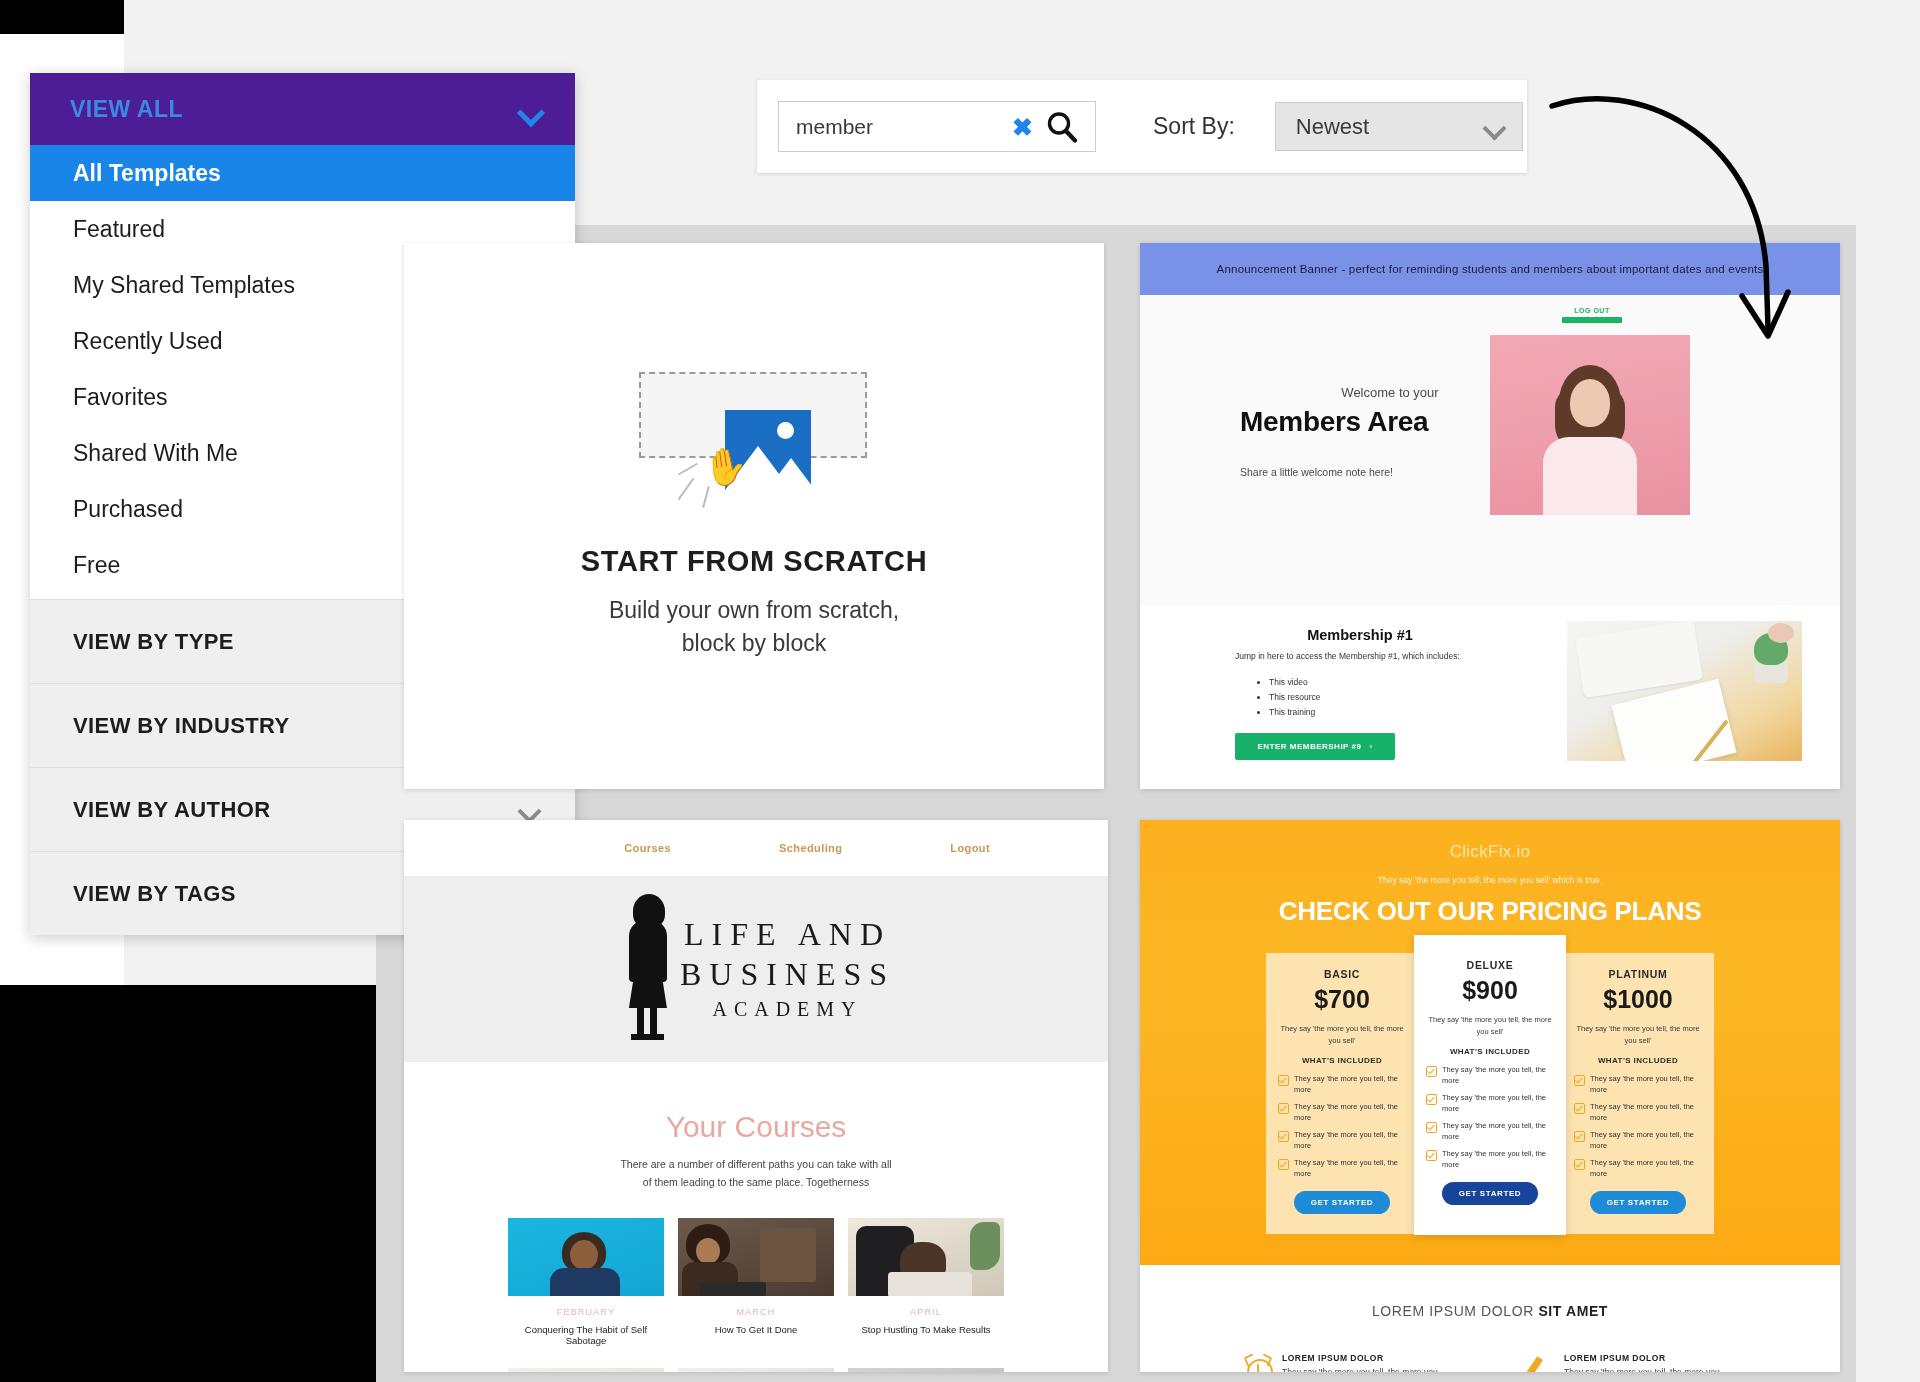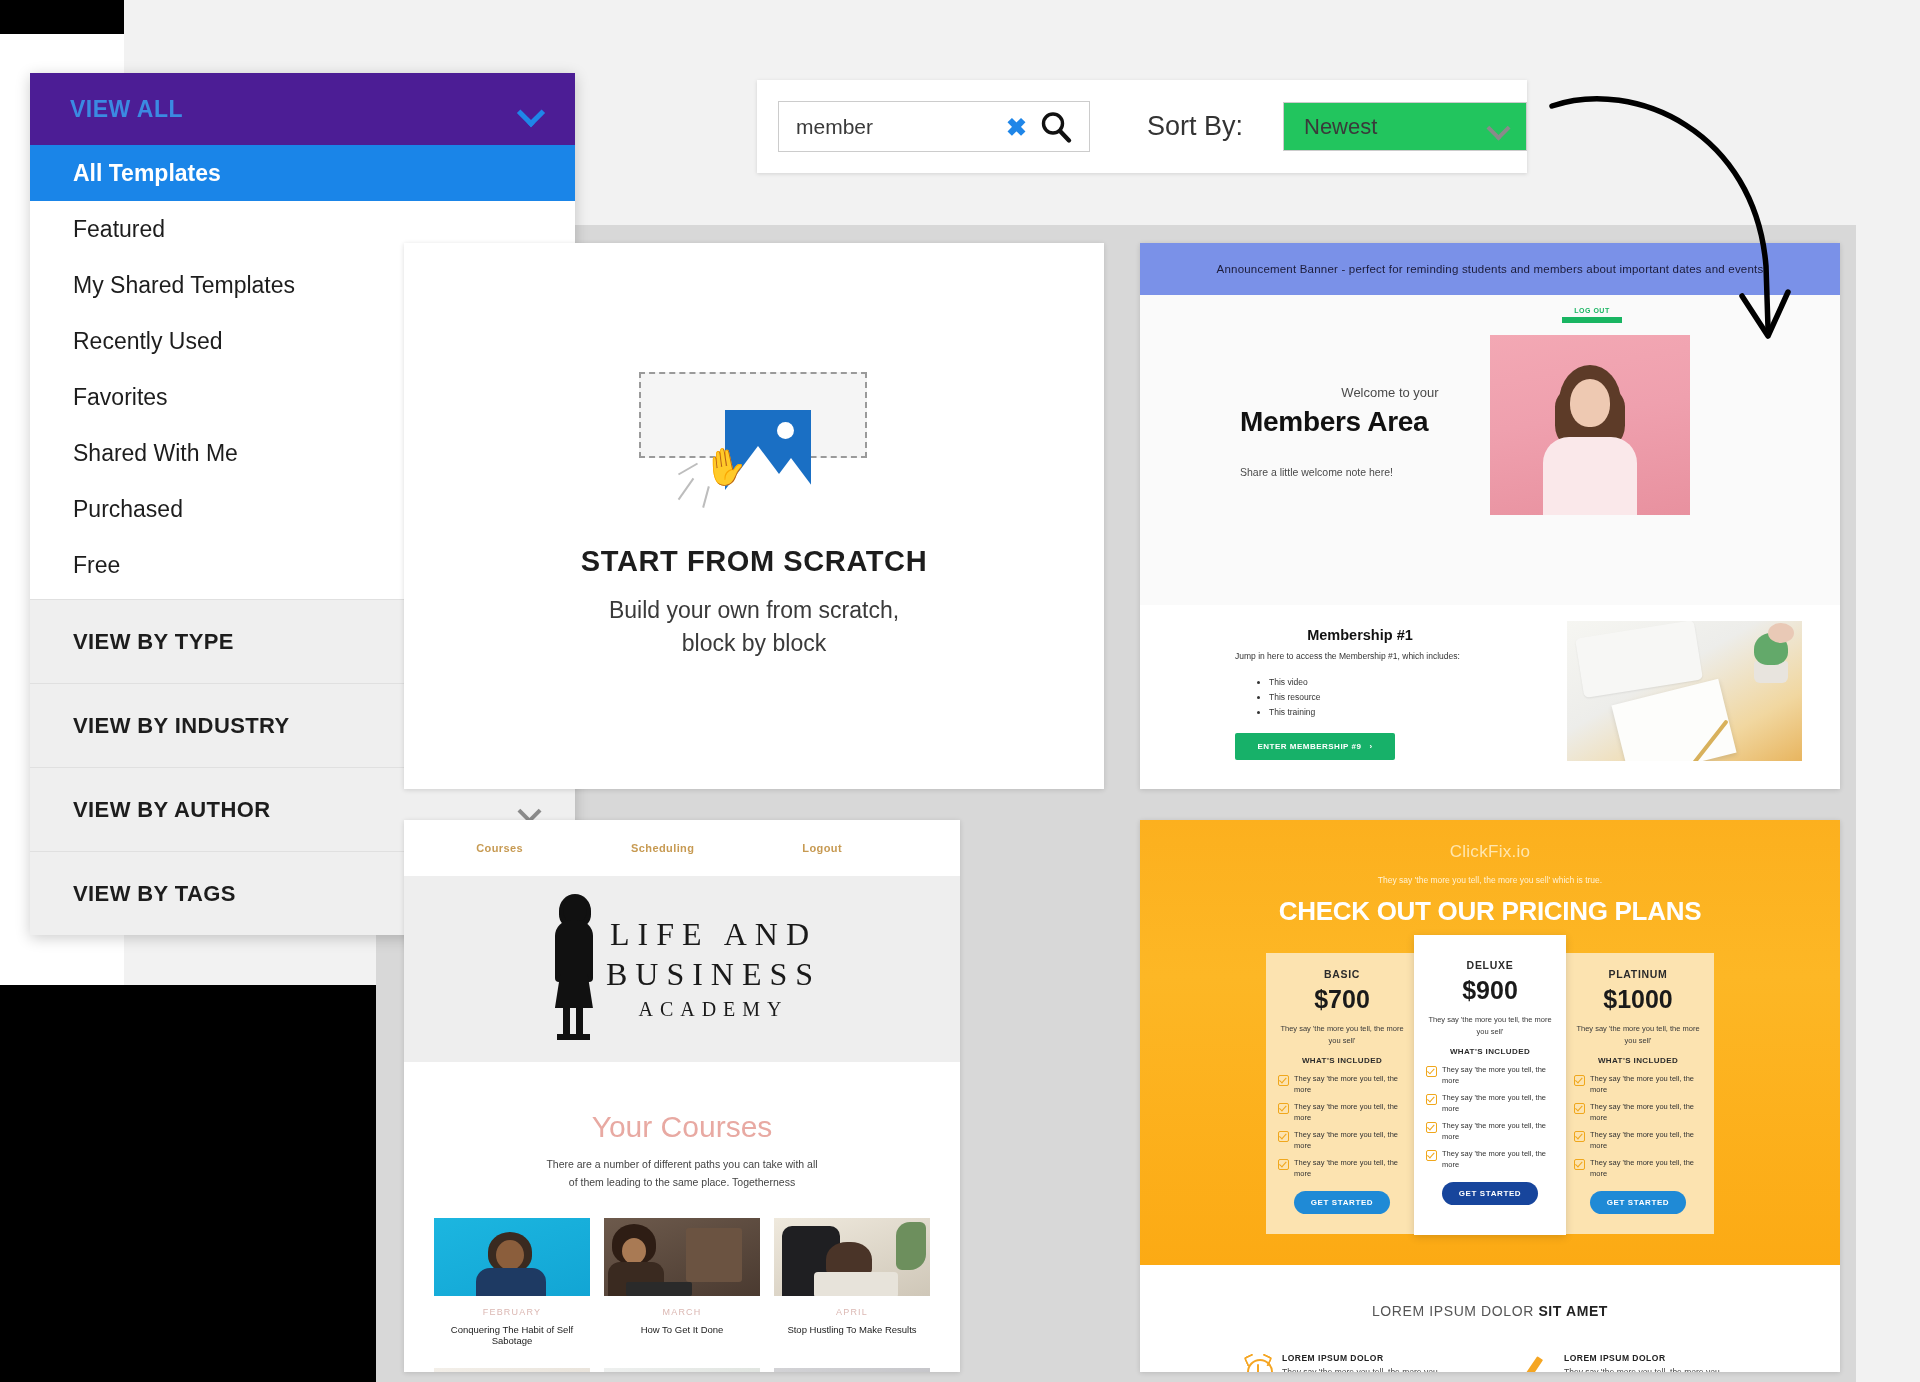--- a/index.html
+++ b/index.html
@@ -55,25 +55,25 @@
   .search-clear{
     position:absolute;right:62px;top:50%;transform:translateY(-50%);
     color:#1f86e8;font-size:25px;font-weight:bold;line-height:1;
     cursor:pointer;
   }
   .search-icon{
     position:absolute;right:16px;top:50%;transform:translateY(-50%);
     width:34px;height:34px;
   }
   .sortby-label{
-    margin-left:57px;font-size:27px;color:#333;white-space:nowrap;
+    margin-left:57px;font-size:23px;color:#333;white-space:nowrap;
   }
   .sort-select{
     margin-left:40px;width:248px;height:49px;
-    border:1px solid #cccccc;background:#22c55e;
+    border:1px solid #cccccc;background:#e5e5e5;
     display:flex;align-items:center;justify-content:space-between;
     padding:0 16px 0 20px;box-sizing:border-box;
   }
   .sort-select .val{font-size:22px;color:#3a3a3a;}
 
   .chev{width:22px;height:13px;display:inline-block;position:relative;}
   .chev:before{
     content:"";position:absolute;left:2px;top:0;
     width:13px;height:13px;border-right:4px solid #8a8a8a;border-bottom:4px solid #8a8a8a;
     transform:rotate(45deg);
@@ -109,21 +109,21 @@
   .sb-section .t{font-size:22px;color:#1d1d1d;font-weight:bold;letter-spacing:.4px;}
 
   
   .card{
     position:absolute;background:#ffffff;
     box-shadow:0 1px 5px rgba(0,0,0,.14);
     overflow:hidden;
   }
   .card-scratch{left:404px;top:243px;width:700px;height:546px;}
   .card-members{left:1140px;top:243px;width:700px;height:546px;}
-  .card-academy{left:404px;top:820px;width:556px;height:552px;}
+  .card-academy{left:404px;top:820px;width:704px;height:552px;}
   .card-pricing{left:1140px;top:820px;width:700px;height:552px;}
 
   
   .scratch-inner{
     height:100%;display:flex;flex-direction:column;
     align-items:center;justify-content:center;
   }
   .scratch-art{position:relative;width:230px;height:135px;margin-bottom:38px;}
   .dash-box{
     position:absolute;left:0;top:0;width:228px;height:86px;

